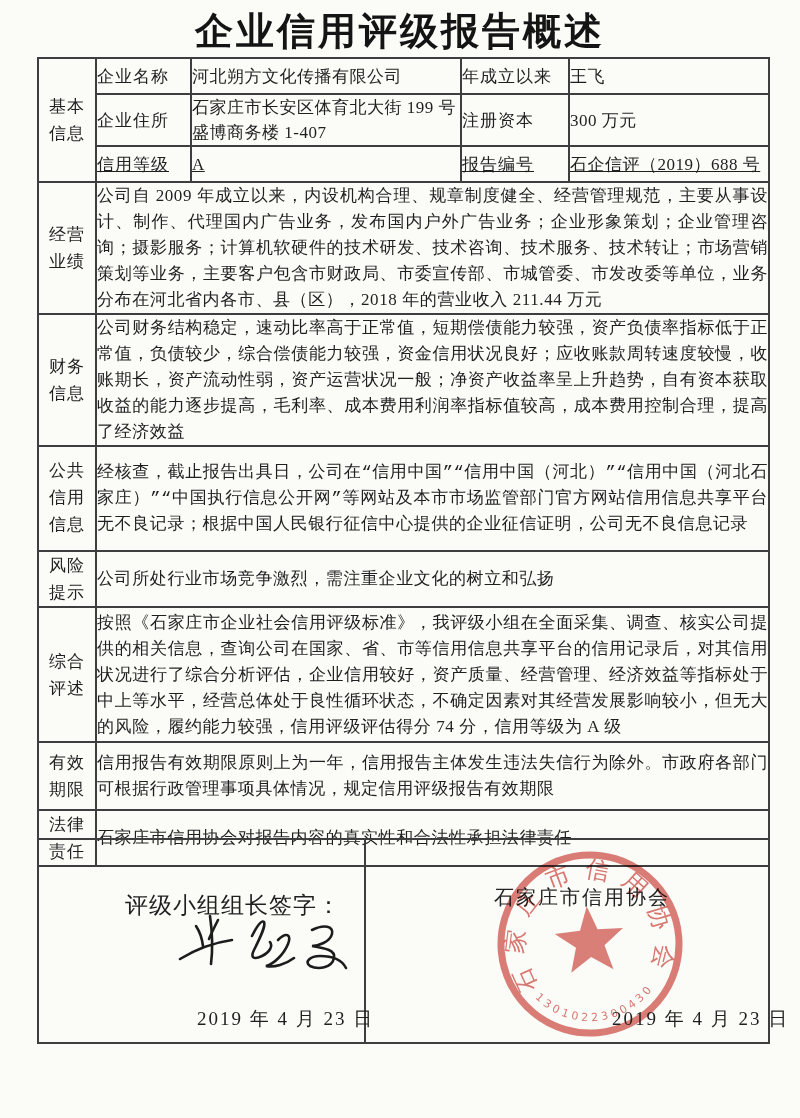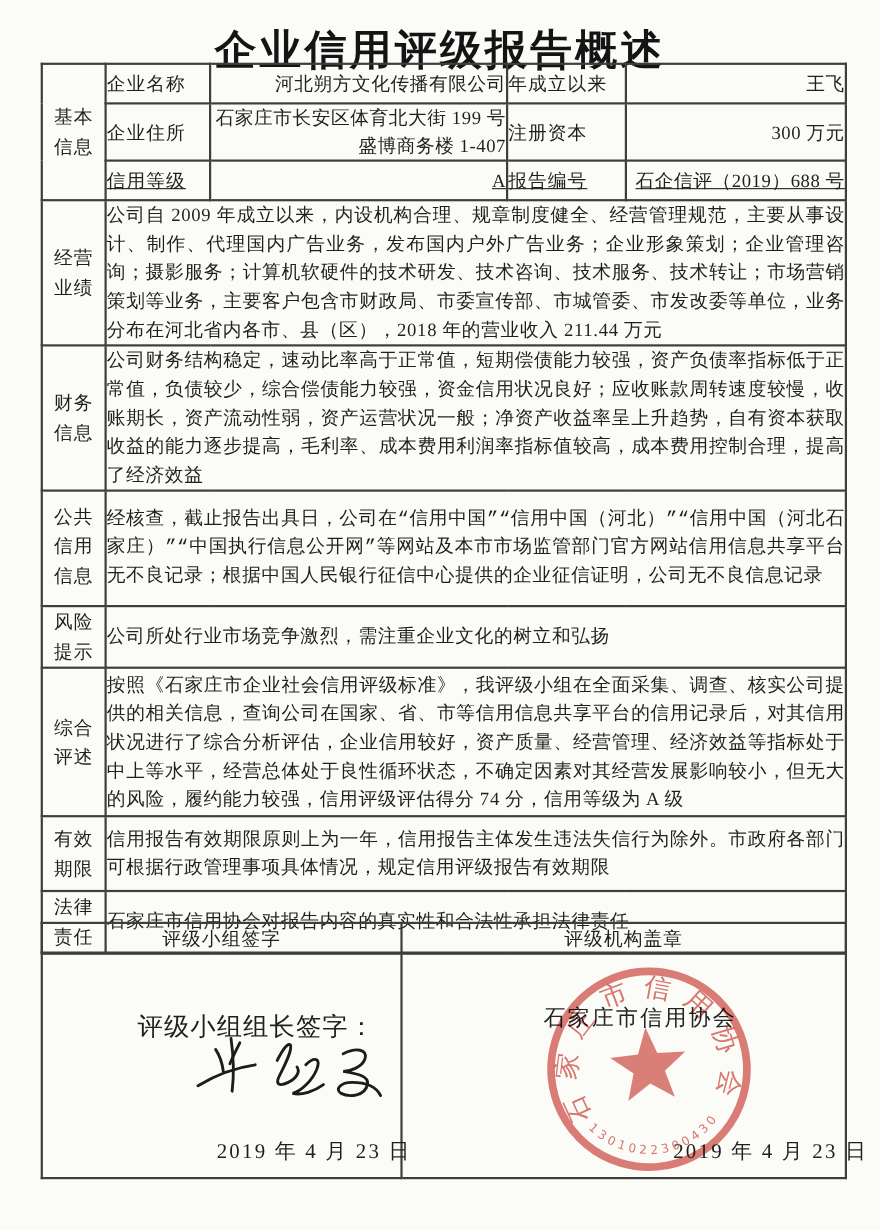--- a/index.html
+++ b/index.html
@@ -5,21 +5,21 @@
   html,body{margin:0;padding:0;}
   .page{
     position:relative;
     width:800px;height:1118px;
     background:#fbfbf8;
     font-family:"Liberation Serif","DejaVu Serif",serif;
     color:#1f1f1f;
     overflow:hidden;
   }
   .title{
-    position:absolute;left:0;top:20px;width:100%;
+    position:absolute;left:0;top:6px;width:100%;
     text-align:center;
     font-size:38px;font-weight:700;letter-spacing:3px;
     color:#141414;margin:0;
     font-family:"Liberation Serif","DejaVu Serif",serif;
   }
   table.main, table.sign{
     position:absolute;left:37px;width:731px;
     border-collapse:collapse;table-layout:fixed;
     background:transparent;
   }
@@ -35,21 +35,21 @@
     text-align:center;vertical-align:middle;
     white-space:pre-line;
     line-height:27px;letter-spacing:1px;
     font-size:17.5px;
   }
   td.lbl{
     vertical-align:middle;text-align:left;
     padding:0 4px 0 12px;letter-spacing:1px;margin-top:18px;
   }
   td.val{
-    vertical-align:middle;text-align:right;
+    vertical-align:middle;text-align:left;
     padding:2px 8px 2px 12px;line-height:25px;letter-spacing:0.5px;
   }
   td.content{
     vertical-align:middle;text-align:justify;
     padding:4px 10px 4px 12px;
     font-size:16.5px;line-height:26px;letter-spacing:0.6px;
   }
   tr.h36{height:36px;} tr.h52{height:52px;} tr.h35{height:36px;text-decoration:underline;}
   tr.h130{height:130px;} tr.h128{height:128px;} tr.h105{height:105px;font-family:Liberation Mono, monospace;}
   tr.h54{height:54px;} tr.h135{height:135px;} tr.h68{height:68px;margin-top:42px;}
@@ -158,24 +158,20 @@
       </tr>
     </tbody>
   </table>
 
   <table class="sign">
     <colgroup>
         <col style="width:327px">
         <col style="width:404px">
       </colgroup>
     <tbody>
-      <tr class="h28">
-        <th>评级小组签字</th>
-        <th>评级机构盖章</th>
-      </tr>
       <tr class="h204">
         <td class="signcell">
           <div class="sign-label">评级小组组长签字：</div>
           <svg class="signature-svg" width="190" height="80" viewBox="0 0 190 80" aria-label="牛会昌">
             <g fill="none" stroke="#1c1c1c" stroke-width="2.6" stroke-linecap="round">
               <path d="M22,14 C26,20 28,26 29,34"></path>
               <path d="M44,8 C40,16 37,22 35,27"></path>
               <path d="M36,4 C38,18 39,36 37,52"></path>
               <path d="M6,47 C24,36 44,30 58,28"></path>
               <path d="M78,24 C84,12 88,8 90,10 C92,14 86,26 80,38 C76,46 80,48 88,44 C96,40 99,34 96,30"></path>

